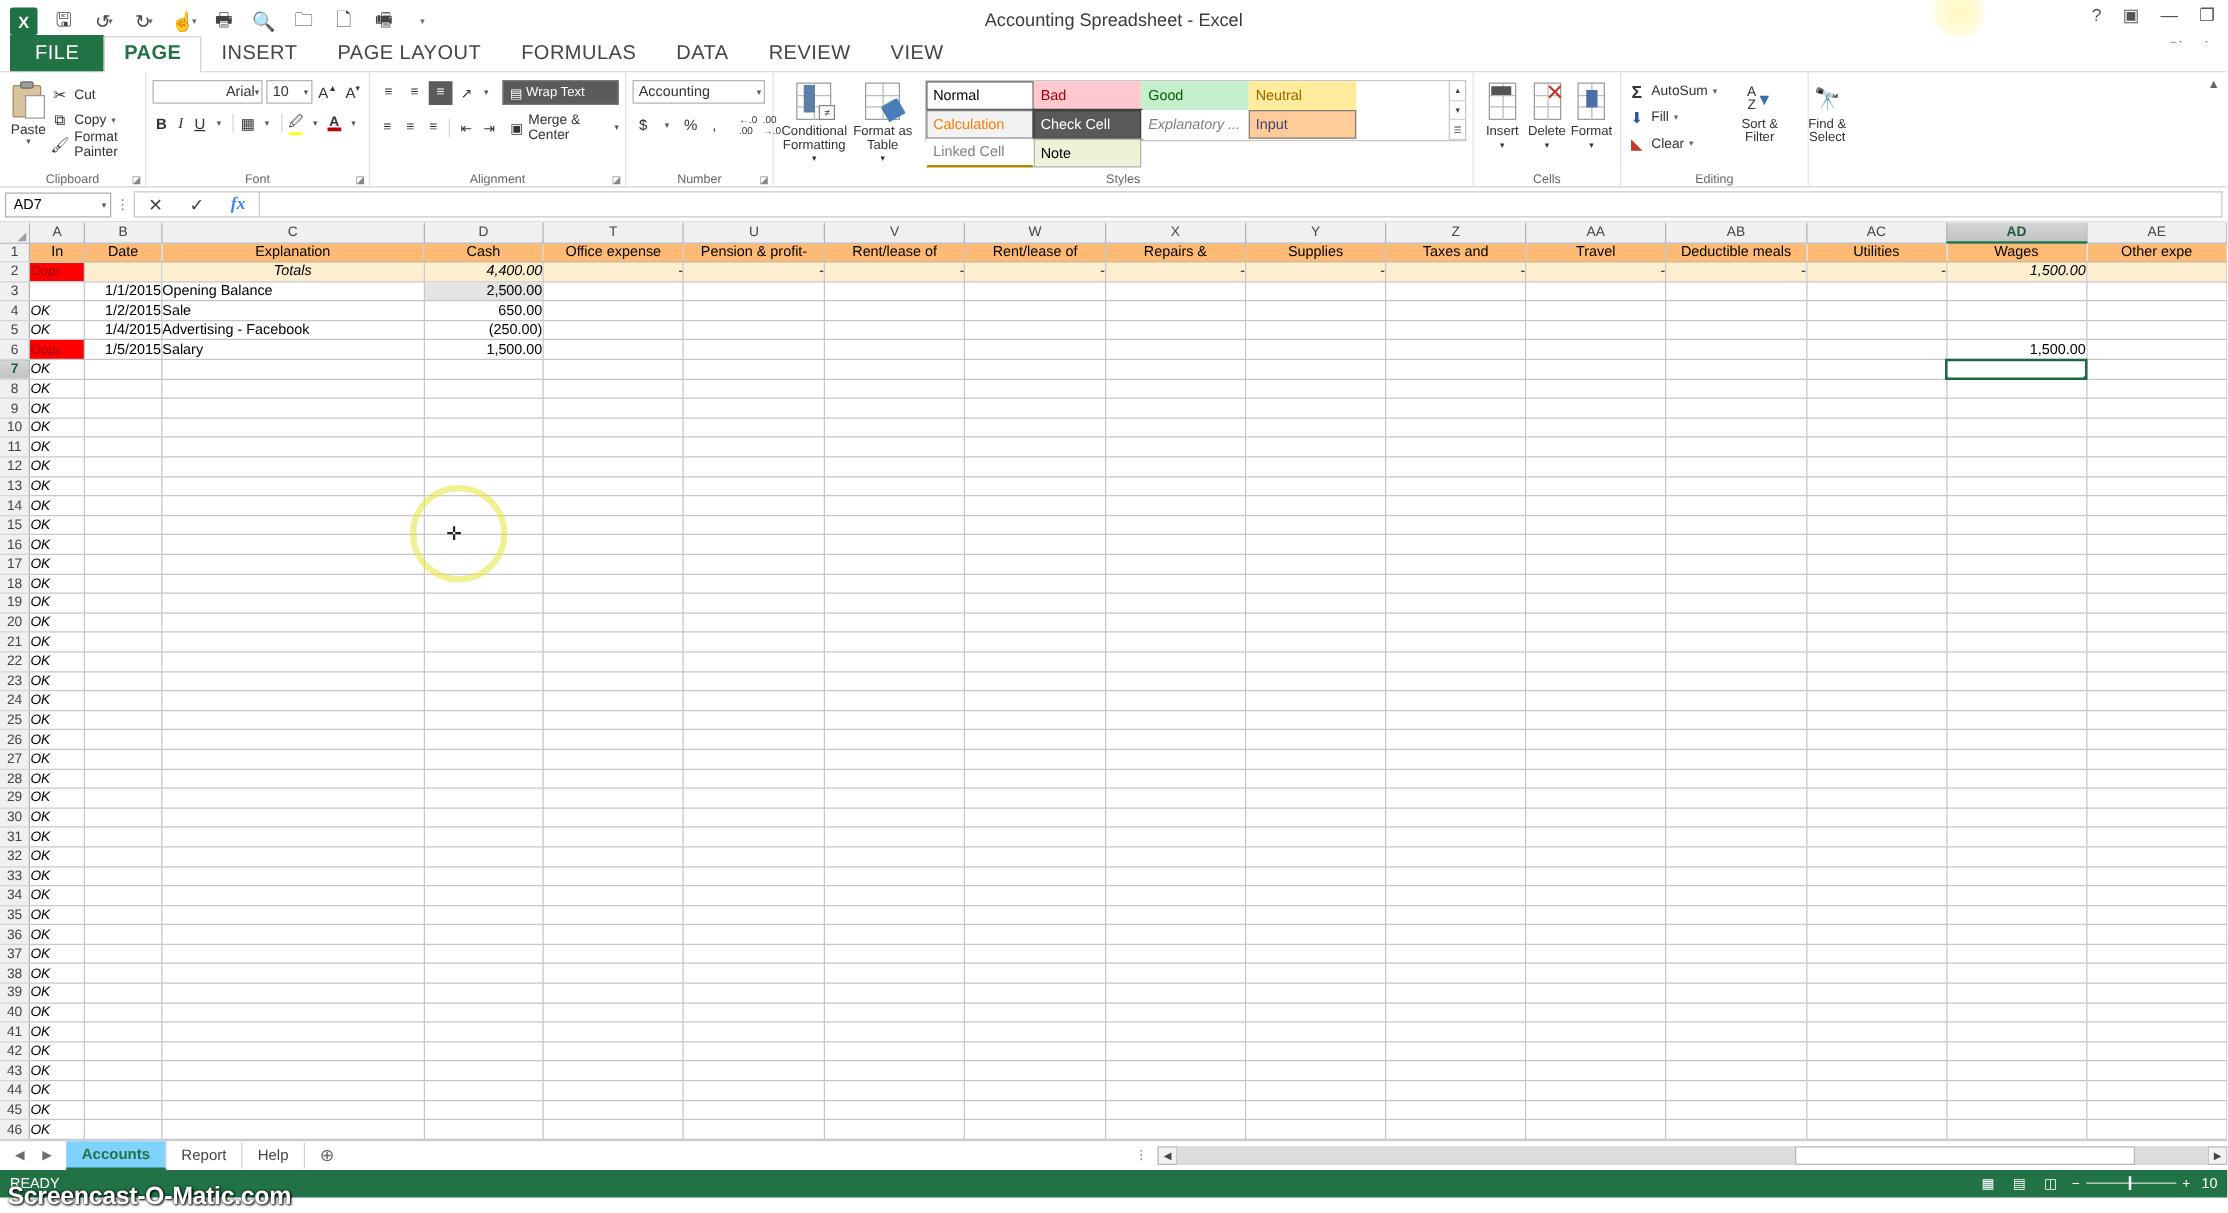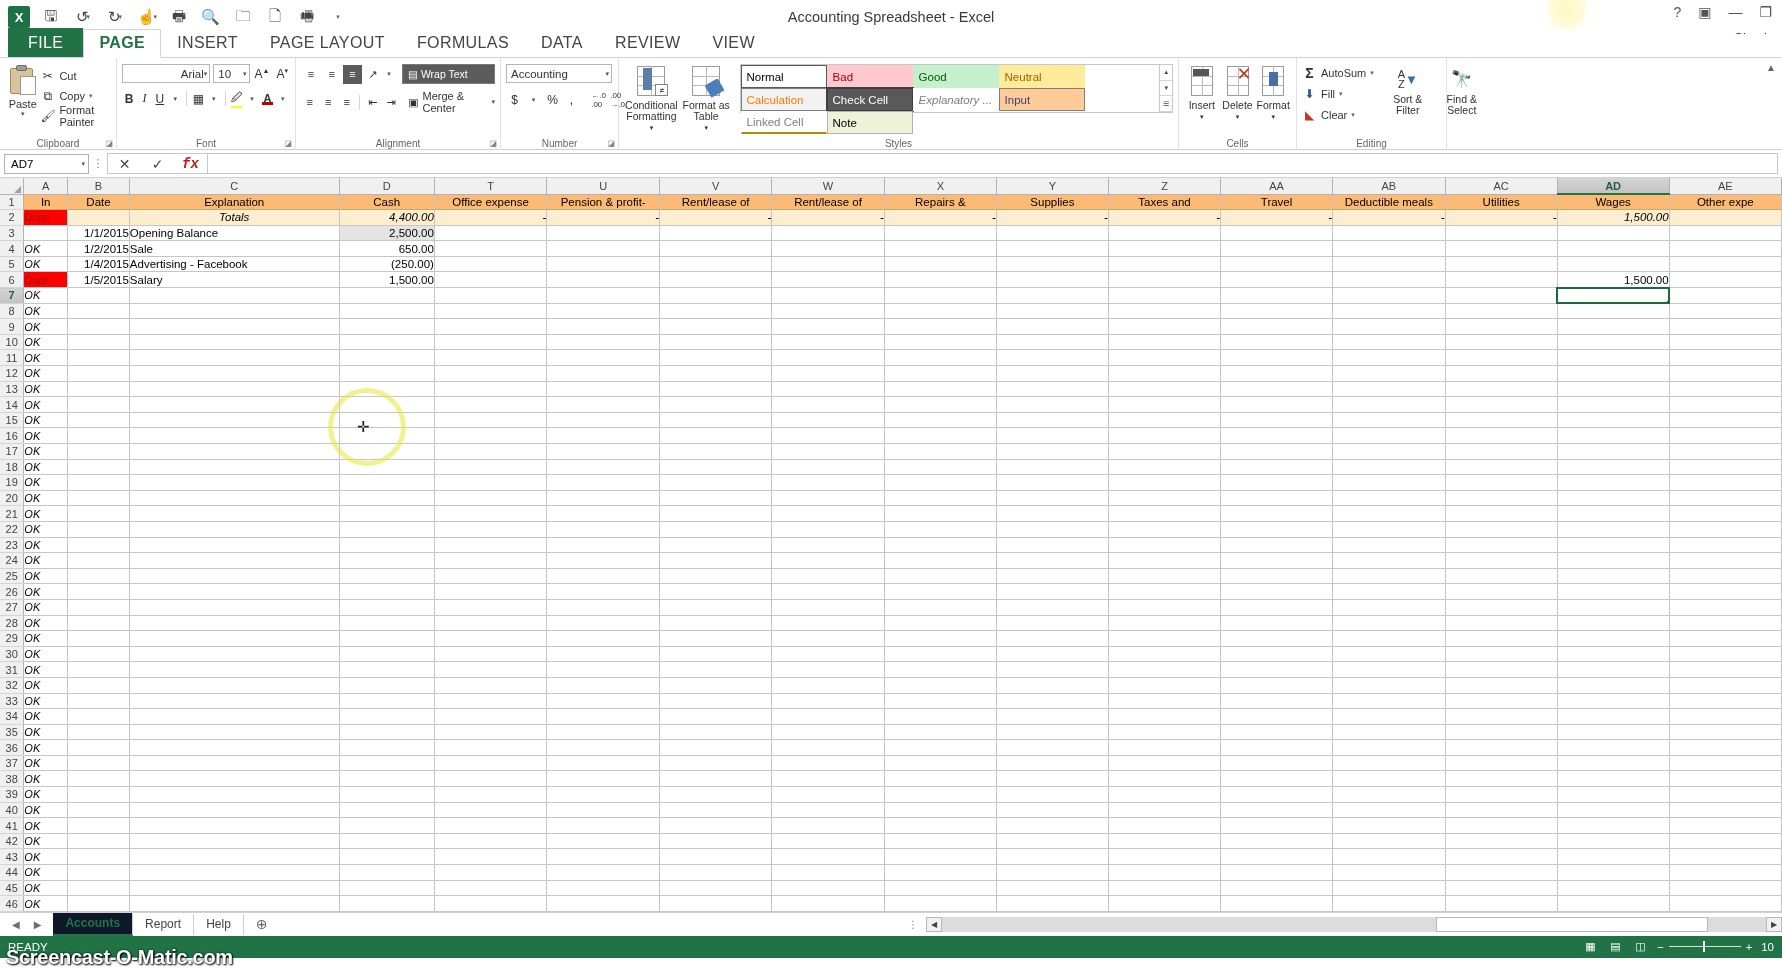--- a/index.html
+++ b/index.html
@@ -163,21 +163,21 @@
 
   
   .fbar { height:28px; display:flex; align-items:center; background:#fff; border-bottom:1px solid #d0d0d0; padding:0 4px;}
   .namebox {
     width:85px;height:20px;border:1px solid #b0b0b0;background:#fff;font-size:11.5px;
     display:flex;align-items:center;justify-content:space-between;padding:0 3px 0 6px;cursor:pointer;
   }
   .fdots{width:18px;text-align:center;color:#777;font-size:11px;cursor:pointer;}
   .fbtns{display:flex;border:1px solid #c8c8c8;height:21px;align-items:center;}
   .fbtns div{width:33px;height:19px;display:flex;align-items:center;justify-content:center;font-size:14px;cursor:pointer;color:#444;}
-  .fbtns .fx{font-style:italic;font-family:Liberation Mono, monospace;font-weight:bold;color:#b91c1c;text-align:center;}
+  .fbtns .fx{font-style:italic;font-family:Liberation Serif, serif;font-weight:bold;color:#3b82f6;text-align:center;}
   .finput{flex:1;height:21px;border:1px solid #c8c8c8;border-left:none;background:#fff;font-size:12px;padding:0 5px;display:flex;align-items:center;}
 
   
   .gridwrap { position:relative; width:1782px; height:auto; background:#fff; overflow:hidden;}
   table.sheet { border-collapse:collapse; table-layout:fixed; }
   table.sheet td, table.sheet th { padding:0; margin:0; }
   .hdr-corner {
     width:24px; height:16px; background:#f0f0f0; border-right:1px solid #b3b3b3; border-bottom:1px solid #b3b3b3;
     position:relative; cursor:pointer;
   }
@@ -226,21 +226,21 @@
   .tabbar {
     height:24px; background:#fff; display:flex; align-items:center;
     border-top:1px solid #d0d0d0; position:relative;
   }
   .tabnav{display:flex;align-items:center;gap:14px;padding:0 12px;color:#6d6d6d;font-size:10px;}
   .tabnav span{cursor:pointer;}
   .stab {
     font-size:12px; padding:3px 12px 4px 12px; cursor:pointer; color:#444;
     border-right:1px solid #d0d0d0;
   }
-  .stab.active { font-weight:bold; color:#217346; border-bottom:2px solid #217346; background:#0f172a;}
+  .stab.active { font-weight:bold; color:#217346; border-bottom:2px solid #217346; background:#7dd3fc;}
   .addsheet{font-size:14px;color:#666;padding:0 12px;cursor:pointer;}
   .hscrollwrap{position:absolute;right:0;left:900px;display:flex;align-items:center;height:24px;}
   .hs-dots{color:#777;font-size:10px;padding:0 8px;cursor:pointer;}
   .hs-arrow{width:16px;height:15px;border:1px solid #b8b8b8;background:#f1f1f1;display:flex;align-items:center;justify-content:center;font-size:8px;color:#444;cursor:pointer;}
   .hs-track{flex:1;height:15px;background:#dcdcdc;position:relative;cursor:pointer;}
   .hs-thumb{position:absolute;left:60%;width:33%;top:0;bottom:0;background:#fff;border:1px solid #b8b8b8;cursor:pointer;}
 
   .statusbar {
     height:22px; background:#217346; color:#fff; display:flex; align-items:center;
     font-size:11.5px; padding:0 8px; position:relative;

